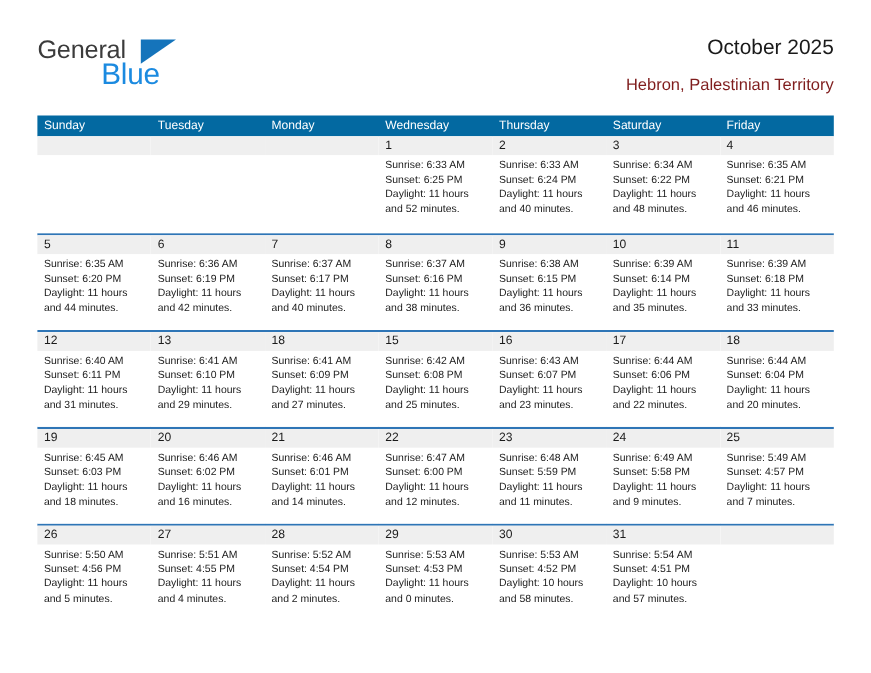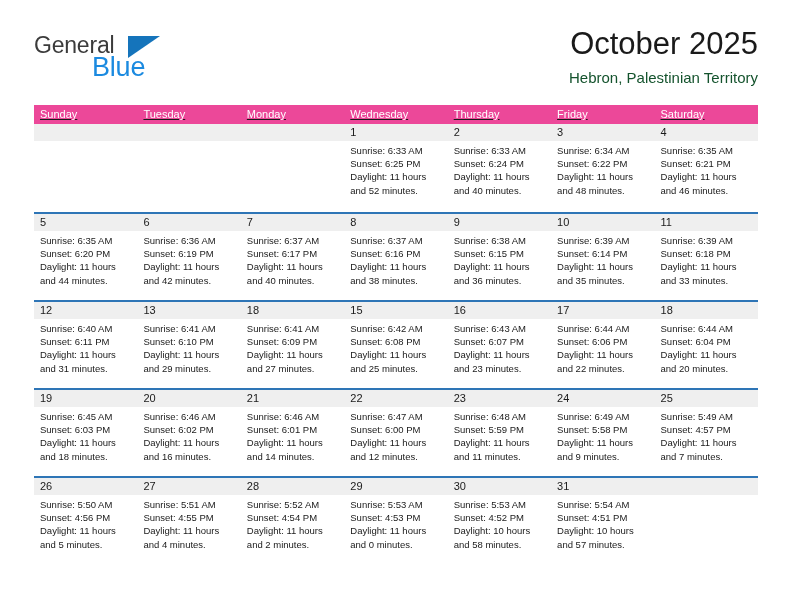--- a/index.html
+++ b/index.html
@@ -63,47 +63,46 @@
     letter-spacing: -0.2px;
   }
 
   .title-block {
     position: absolute;
     right: 34px;
     top: 28px;
     text-align: right;
   }
   .cal-title {
-    font-size: 31px;
+    font-size: 19px;
     line-height: 32px;
     color: #1a1a1a;
     font-weight: normal;
     margin: 0;
     white-space: nowrap;
   }
   .cal-subtitle {
     font-size: 15px;
     line-height: 20px;
-    color: #14532d;
+    color: #7f1d1d;
     margin: 8px 0 0 0;
     white-space: nowrap;
   }
 
   
   .calendar {
     position: absolute;
     left: 34px;
     top: 105px;
     width: 724px;
   }
   .weekday-row {
     display: flex;
-    background: #ec4899;
+    background: #0369a1;
     height: 19px;
-    text-decoration: underline;
   }
   .weekday {
     flex: 1 1 0;
     min-width: 0;
     color: #ffffff;
     font-size: 11px;
     line-height: 19px;
     padding-left: 6px;
     box-sizing: border-box;
     white-space: nowrap;
@@ -165,22 +164,22 @@
 
   </div>
 
   <div class="calendar">
     <div class="weekday-row" id="weekday-row">
         <div class="weekday">Sunday</div>
         <div class="weekday">Tuesday</div>
         <div class="weekday">Monday</div>
         <div class="weekday">Wednesday</div>
         <div class="weekday">Thursday</div>
+        <div class="weekday">Saturday</div>
         <div class="weekday">Friday</div>
-        <div class="weekday">Saturday</div>
       </div>
     <div id="weeks-container">
         <div class="week first">
           <div class="day-cell">
             <div class="day-num-band"></div>
             <div class="day-body"></div>
           </div>
           <div class="day-cell">
             <div class="day-num-band"></div>
             <div class="day-body"></div>

